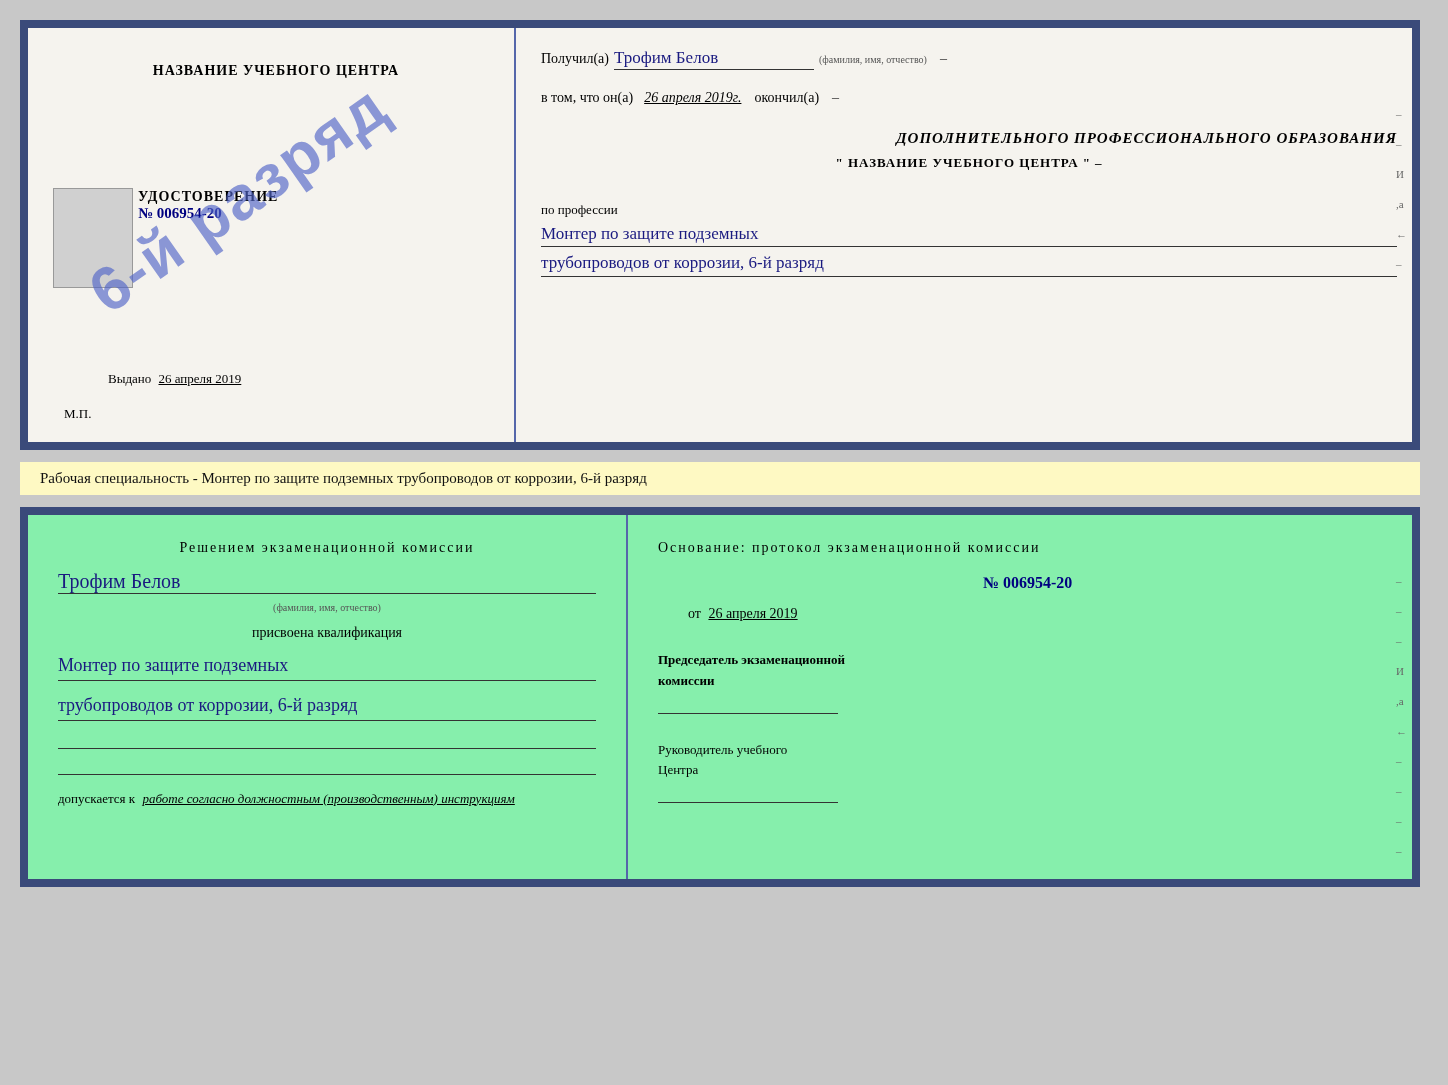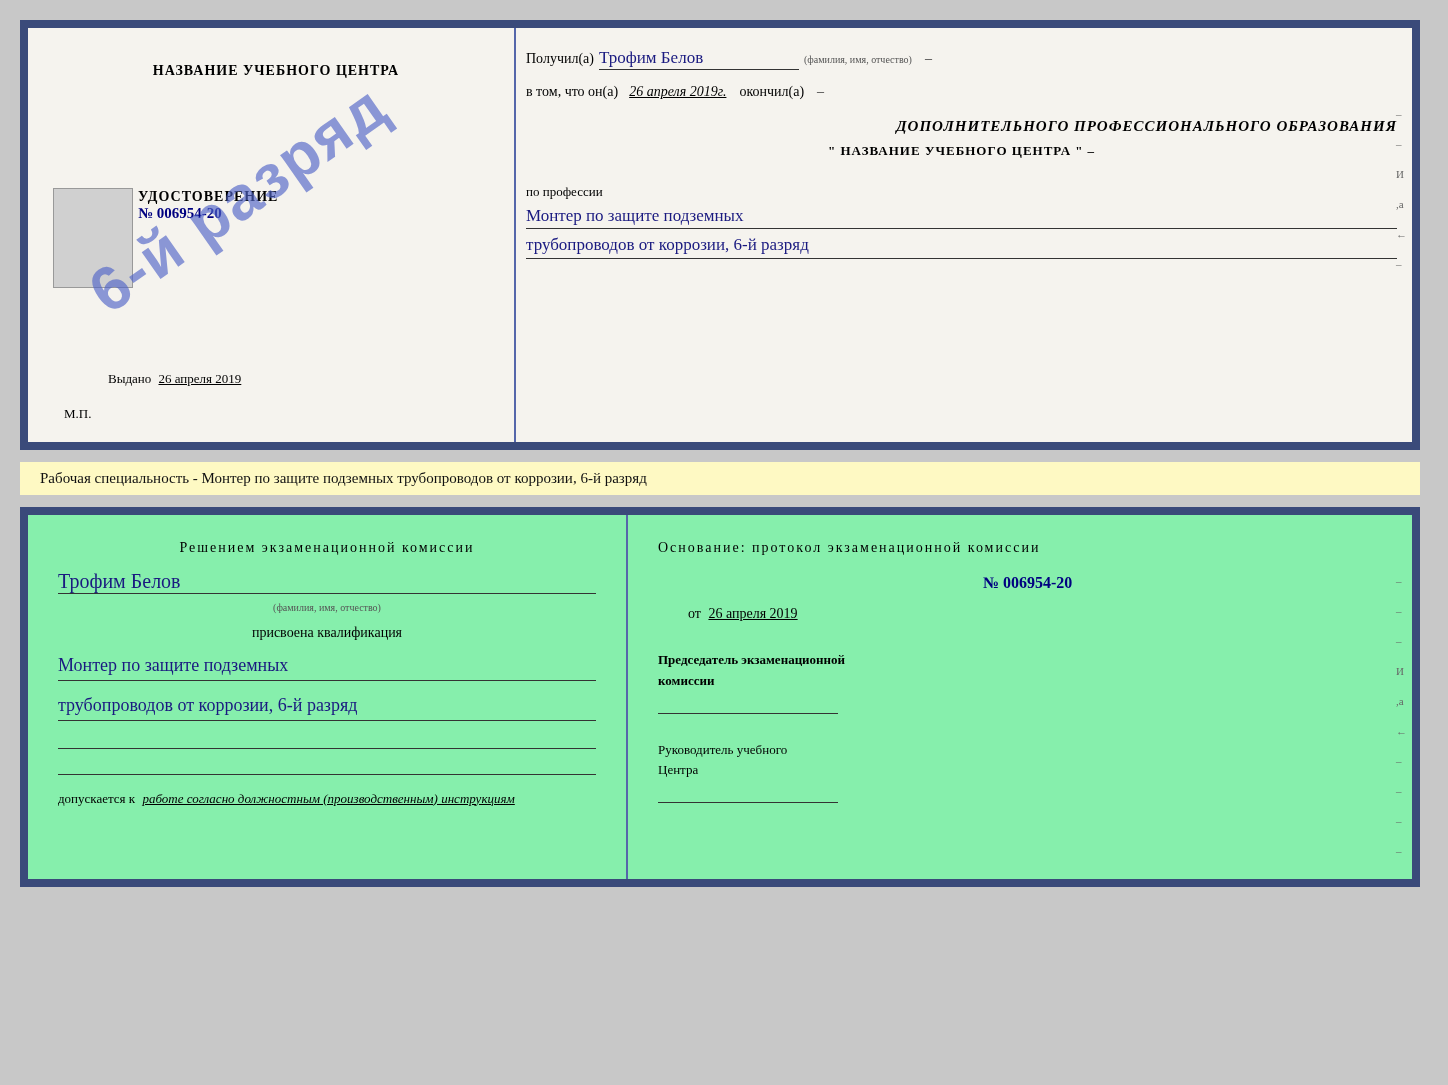--- a/index.html
+++ b/index.html
@@ -107,25 +107,25 @@
 
     .diploma-left .mp-line {
       position: absolute;
       bottom: 20px;
       left: 36px;
       font-size: 13px;
     }
 
     .diploma-right {
       flex: 1;
-      padding: 20px 15px 20px 10px;
+      padding: 20px 15px 20px 25px;
       position: relative;
       display: flex;
       flex-direction: column;
-      gap: 10px;
+      gap: 16px;
     }
 
     .dr-line {
       display: flex;
       align-items: baseline;
       gap: 5px;
       font-size: 14px;
       margin-bottom: 4px;
     }
 

